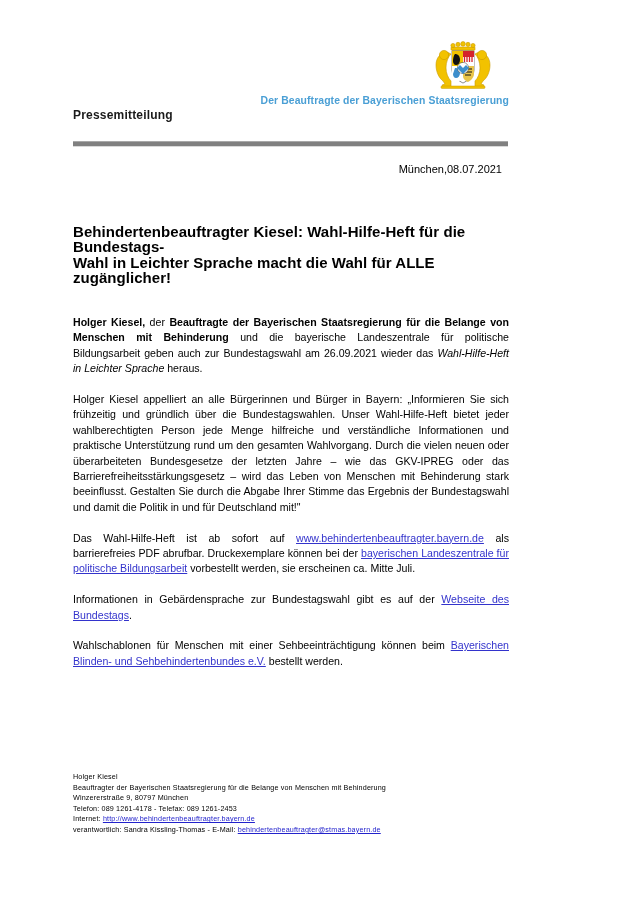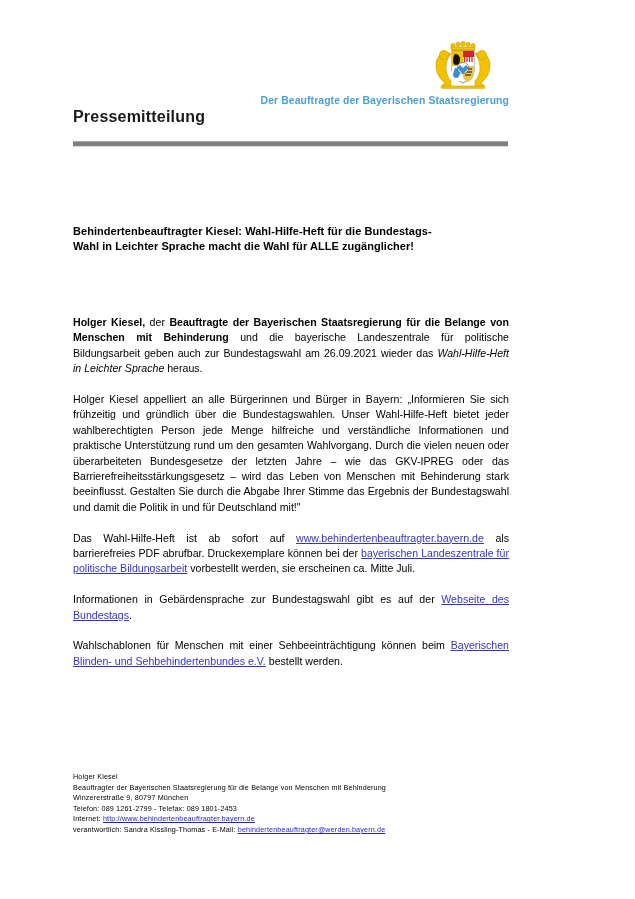--- a/index.html
+++ b/index.html
@@ -49,21 +49,21 @@
     font-size: 10.4px;
     font-weight: bold;
     line-height: 14px;
     letter-spacing: 0.1px;
   }
   .header-title-block .ln { display: block; white-space: nowrap; }
   .presse {
     position: absolute;
     left: 0px;
     top: 68px;
-    font-size: 16px;
+    font-size: 12px;
     font-weight: bold;
     color: #1a1a1a;
     letter-spacing: 0.2px;
     white-space: nowrap;
   }
   .rule {
     position: absolute;
     left: 73px;
     top: 141px;
     width: 435px;
@@ -85,21 +85,21 @@
     padding-right: 6px;
     box-sizing: border-box;
   }
 
   
   .headline {
     position: absolute;
     left: 73px;
     top: 224px;
     width: 436px;
-    font-size: 11px;
+    font-size: 15px;
     font-weight: bold;
     line-height: 15.4px;
     letter-spacing: 0.05px;
   }
   .headline .ln { display: block; }
 
   
   .body-area {
     position: absolute;
     left: 73px;
@@ -196,20 +196,21 @@
 
     <div class="presse">Pressemitteilung</div>
 
     <div class="header-title-block">
       <span class="ln">Der Beauftragte der Bayerischen Staatsregierung</span>
     </div>
   </div>
 
   <div class="rule"></div>
 
+  <div class="dateline">München,08.07.2021</div>
 
   <div class="headline">
     <span class="ln">Behindertenbeauftragter Kiesel: Wahl-Hilfe-Heft für die Bundestags-</span>
     <span class="ln">Wahl in Leichter Sprache macht die Wahl für ALLE zugänglicher!</span>
   </div>
 
   <div class="body-area">
 
     <p class="para lead"><b>Holger Kiesel,</b><span> der </span><b>Beauftragte der Bayerischen Staatsregierung für die Belange von Menschen mit Behinderung</b><span> und die bayerische Landeszentrale für politische Bildungsarbeit geben auch zur Bundestagswahl am 26.09.2021 wieder das </span><i>Wahl-Hilfe-Heft in Leichter Sprache</i><span> heraus.</span></p>
 
@@ -220,18 +221,18 @@
     <p class="para"><span>Informationen in Gebärdensprache zur Bundestagswahl gibt es auf der </span><a class="link" href="#">Webseite des Bundestags</a><span>.</span></p>
 
     <p class="para"><span>Wahlschablonen für Menschen mit einer Sehbeeinträchtigung können beim </span><a class="link" href="#">Bayerischen Blinden- und Sehbehindertenbundes e.V.</a><span> bestellt werden.</span></p>
 
   </div>
 
   <div class="footer">
     <span class="fline">Holger Kiesel</span>
     <span class="fline">Beauftragter der Bayerischen Staatsregierung für die Belange von Menschen mit Behinderung</span>
     <span class="fline">Winzererstraße 9, 80797  München</span>
-    <span class="fline">Telefon: 089 1261-2799 - Telefax: 089 1801-2453</span>
+    <span class="fline">Telefon: 089 1261-4178 - Telefax: 089 1261-2453</span>
     <span class="fline"><span>Internet: </span><a class="flink" href="#">http://www.behindertenbeauftragter.bayern.de</a></span>
-    <span class="fline"><span>verantwortlich: Sandra Kissling-Thomas -  E-Mail: </span><a class="flink" href="#">behindertenbeauftragter@werden.bayern.de</a></span>
+    <span class="fline"><span>verantwortlich: Sandra Kissling-Thomas -  E-Mail: </span><a class="flink" href="#">behindertenbeauftragter@stmas.bayern.de</a></span>
   </div>
 
 </div>
 
 </body></html>

